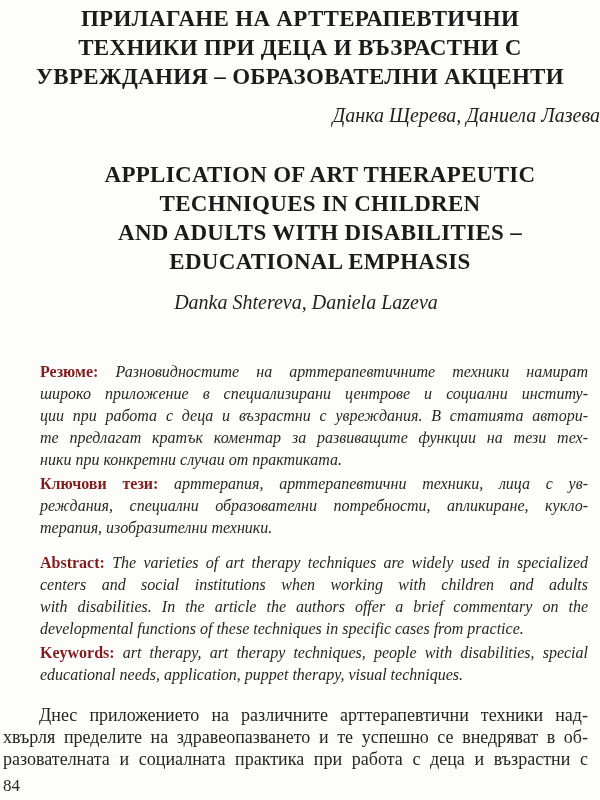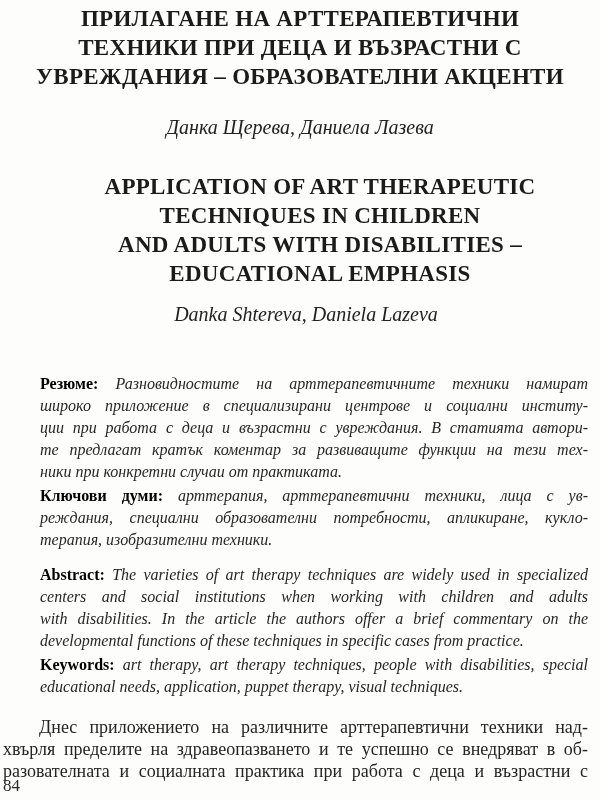--- a/index.html
+++ b/index.html
@@ -25,40 +25,40 @@
   }
   .title-bg { margin-top: 4px; }
   .title-en { margin-top: 32px; padding-left: 40px; }
   .authors {
     text-align: center;
     font-style: italic;
     font-size: 20px;
     line-height: 26px;
     color: #222;
   }
-  .authors-bg { margin-top: 23px; }
+  .authors-bg { margin-top: 11px; text-align: right; }
   .authors-en { margin-top: 13px; padding-left: 12px; }
   .abstract-block {
     margin: 46px 0 0 40px;
     width: 548px;
     font-size: 16px;
     line-height: 22px;
   }
   .para { margin: 0; }
   .para-gap-sm { margin-bottom: 2px; }
   .para-gap-lg { margin-bottom: 13px; }
   .abstract-block .jline { font-style: italic; }
   .jline {
     text-align: justify;
     text-align-last: justify;
     white-space: normal;
   }
   .jline.last { text-align-last: left; }
   .jline.first { text-indent: 36px; }
-  .para-label { font-style: normal; font-weight: 700; color: #000000; }
+  .para-label { font-style: normal; font-weight: 700; color: #7f1d1d; }
   .body-para {
     margin: 18px 0 0 3px;
     width: 585px;
     font-size: 18px;
     line-height: 22px;
     color: #242424;
   }
   .page-number {
     position: absolute;
     left: 3px;
@@ -92,21 +92,21 @@
 
   <section class="abstract-block">
     <div class="para para-gap-sm">
         <div class="jline"><span class="para-label">Резюме:</span> Разновидностите на арттерапевтичните техники намират</div>
         <div class="jline">широко приложение в специализирани центрове и социални институ-</div>
         <div class="jline">ции при работа с деца и възрастни с увреждания. В статията автори-</div>
         <div class="jline">те предлагат кратък коментар за развиващите функции на тези тех-</div>
         <div class="jline last">ники при конкретни случаи от практиката.</div>
       </div>
     <div class="para para-gap-lg">
-        <div class="jline"><span class="para-label">Ключови думи:</span> арттерапия, арттерапевтични техники, лица с ув-</div>
+        <div class="jline"><span class="para-label">Ключови тези:</span> арттерапия, арттерапевтични техники, лица с ув-</div>
         <div class="jline">реждания, специални образователни потребности, апликиране, кукло-</div>
         <div class="jline last">терапия, изобразителни техники.</div>
       </div>
     <div class="para para-gap-sm">
         <div class="jline"><span class="para-label">Abstract:</span> The varieties of art therapy techniques are widely used in specialized</div>
         <div class="jline">centers and social institutions when working with children and adults</div>
         <div class="jline">with disabilities. In the article the authors offer a brief commentary on the</div>
         <div class="jline last">developmental functions of these techniques in specific cases from practice.</div>
       </div>
     <div class="para">

